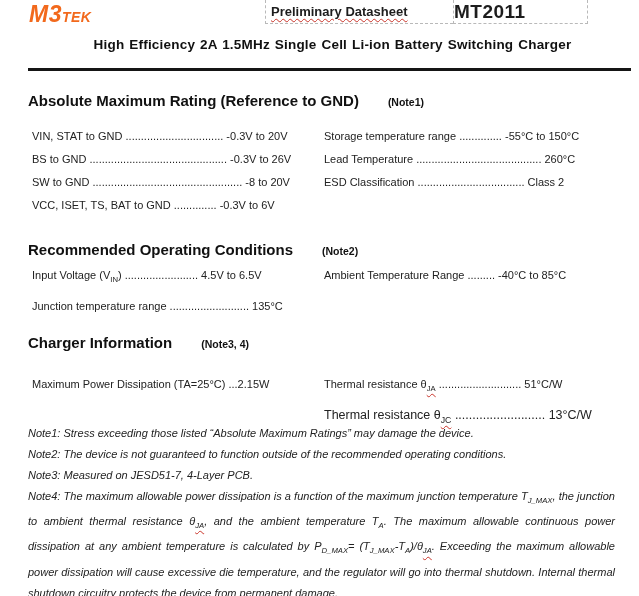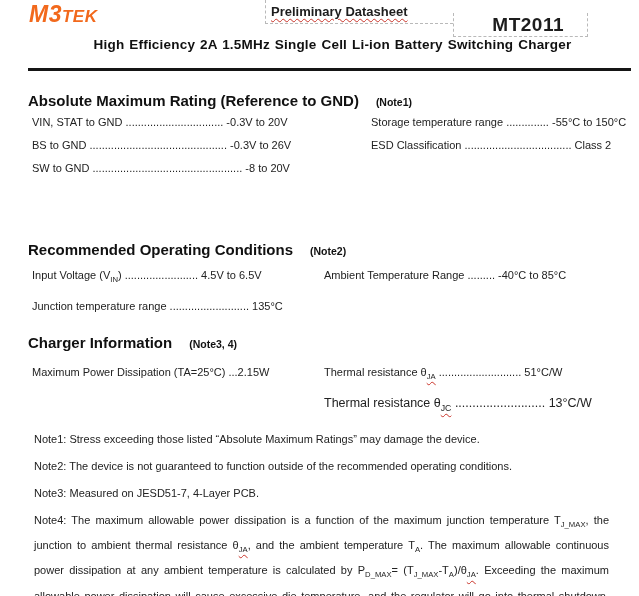--- a/index.html
+++ b/index.html
@@ -9,69 +9,69 @@
     -webkit-font-smoothing:antialiased;
   }
   .page{position:absolute;inset:0;background:#fff;}
 
   
   .logo{
     position:absolute;left:29px;top:2px;
     font-weight:700;font-style:italic;color:#f2691c;
     font-size:23px;line-height:24px;letter-spacing:.5px;white-space:nowrap;
   }
-  .logo .small{font-size:17px;}
+  .logo .small{font-size:14px;}
   .hdr-cell{
     position:absolute;top:0;height:24px;box-sizing:border-box;
     border-bottom:1px dashed #b9b9b9;display:flex;align-items:center;
   }
   .hdr-left{
     left:265px;width:188px;border-left:1px dashed #b9b9b9;
     padding-left:5px;font-size:13px;font-weight:700;
   }
   .hdr-right{
     left:453px;width:135px;border-left:1px dashed #b9b9b9;border-right:1px dashed #b9b9b9;
-    justify-content:flex-end;padding-right:23px;font-size:19px;font-weight:700;letter-spacing:.5px;margin-top:13px;
+    justify-content:flex-start;padding-right:23px;font-size:19px;font-weight:700;letter-spacing:.5px;
   }
   .title{
     position:absolute;top:37px;left:13px;width:100%;text-align:center;
     font-size:13.5px;font-weight:700;letter-spacing:.2px;word-spacing:1px;color:#111;
   }
   .rule{position:absolute;top:68px;left:28px;width:603px;height:3px;background:#151515;}
 
   
   .sec{position:absolute;left:28px;width:604px;}
   .sec1{top:92px;}
   .sec2{top:241px;}
   .sec3{top:334px;}
   .sec h2{margin:0;font-size:15px;font-weight:700;color:#111;line-height:17px;white-space:nowrap;}
-  .noteref{font-size:10.5px;font-weight:700;margin-left:5px;padding-left:12px;}
+  .noteref{font-size:10.5px;font-weight:700;margin-left:17px;padding-left:12px;}
   .cols{display:flex;}
-  .sec1 .cols{margin-top:0;gap:47px;}
+  .sec1 .cols{margin-top:14px;}
   .sec2 .cols{margin-top:2px;}
-  .sec3 .cols{margin-top:6px;}
+  .sec3 .cols{margin-top:18px;}
   .col-l{width:292px;}
   .col-r{flex:1;}
   .line{font-size:11px;line-height:23px;white-space:nowrap;padding-left:4px;color:#222;}
   .sec2 .line{line-height:26px;}
   .sec3 .line{line-height:26px;}
   .line.lg{font-size:12.5px;}
   sub{font-size:.7em;}
 
   .squiggle{
     text-decoration:underline;
     text-decoration-style:wavy;
     text-decoration-color:#c9342a;
     text-decoration-thickness:1px;
     text-underline-offset:2px;
   }
 
   
   .notes{position:absolute;left:28px;top:423px;width:587px;font-size:11px;line-height:21px;color:#222;}
-  .note{margin:6px;}
+  .note{margin:0;font-style:italic;}
   .note-justify{text-align:justify;}
 </style>
 </head>
 <body>
 
 <div class="page">
 
   <div class="logo"><span>M3</span><span class="small">TEK</span></div>
 
   <div class="hdr-cell hdr-left">
@@ -86,23 +86,25 @@
 
   <section class="sec sec1">
     <h2>
       <span>Absolute Maximum Rating (Reference to GND)</span><span class="noteref">(Note1)</span>
     </h2>
     <div class="cols">
       <div class="col-l">
         <div class="line"><span>VIN, STAT to GND ................................ -0.3V to 20V</span></div>
         <div class="line"><span>BS to GND ............................................. -0.3V to 26V</span></div>
         <div class="line"><span>SW to GND ................................................. -8 to 20V</span></div>
+        <div class="line"><span>VCC, ISET, TS, BAT to GND .............. -0.3V to 6V</span></div>
       </div>
       <div class="col-r">
         <div class="line"><span>Storage temperature range .............. -55°C to 150°C</span></div>
+        <div class="line"><span>Lead Temperature ......................................... 260°C</span></div>
         <div class="line"><span>ESD Classification ................................... Class 2</span></div>
       </div>
     </div>
   </section>
 
   <section class="sec sec2">
     <h2>
       <span>Recommended Operating Conditions</span><span class="noteref">(Note2)</span>
     </h2>
     <div class="cols">

